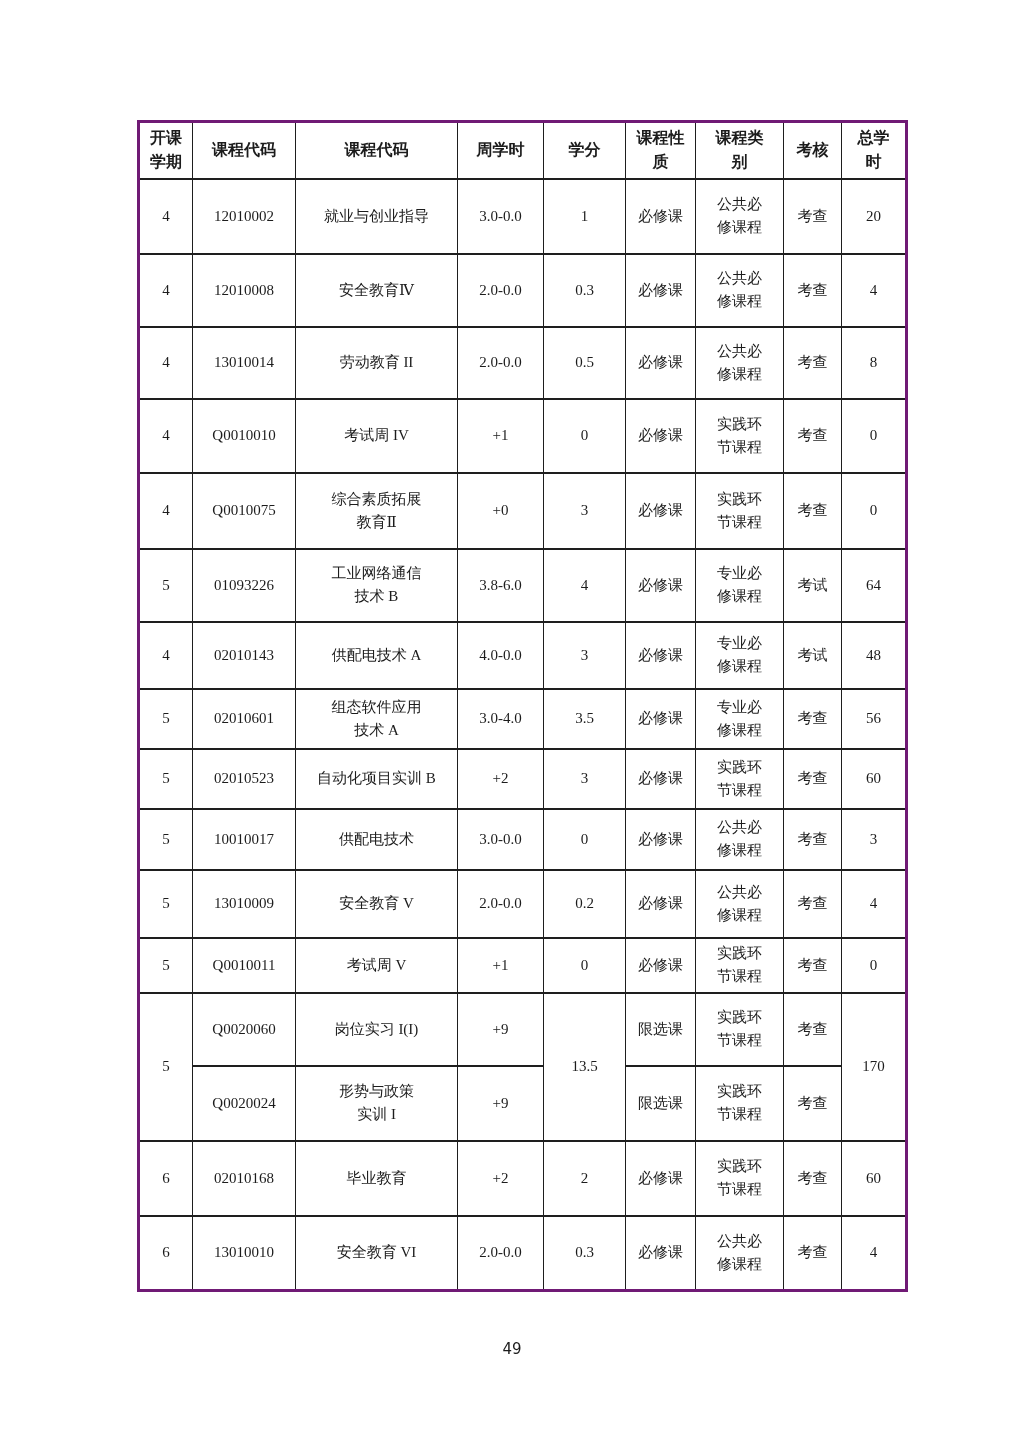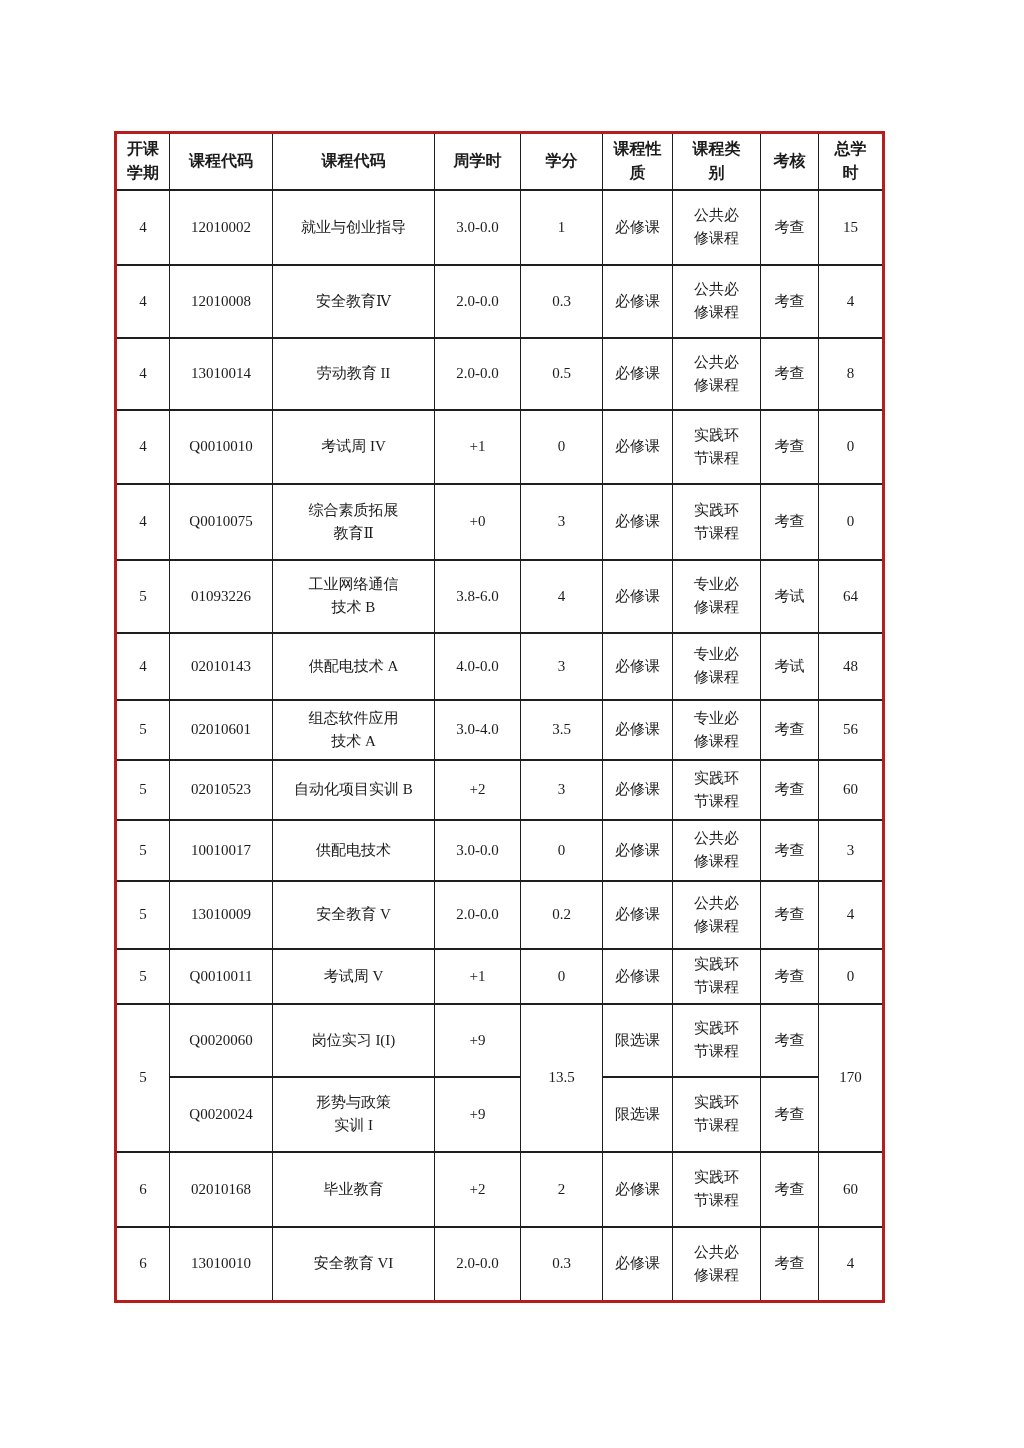--- a/index.html
+++ b/index.html
@@ -11,26 +11,25 @@
     position: relative;
     width: 1024px;
     height: 1448px;
     background: #ffffff;
     font-family: "Liberation Serif", "DejaVu Serif", serif;
     color: #1c1c1c;
     overflow: hidden;
   }
   table.course-table {
     position: absolute;
-    left: 114px;
+    left: 137px;
     top: 120px;
     border-collapse: collapse;
     table-layout: fixed;
-    border: 3px solid #b91c1c;
-    margin-top: 11px;
+    border: 3px solid #701a75;
   }
   table.course-table th,
   table.course-table td {
     border: 1px solid #1e1e1e;
     border-top-width: 2px;
     border-bottom-width: 2px;
     text-align: center;
     vertical-align: middle;
     padding: 2px 3px;
     white-space: pre-line;
@@ -94,21 +93,21 @@
         <tr style="height: 75px;">
           <td>4</td>
           <td>12010002</td>
           <td>就业与创业指导</td>
           <td>3.0-0.0</td>
           <td>1</td>
           <td>必修课</td>
           <td>公共必
 修课程</td>
           <td>考查</td>
-          <td>15</td>
+          <td>20</td>
         </tr>
         <tr style="height: 73px;">
           <td>4</td>
           <td>12010008</td>
           <td>安全教育Ⅳ</td>
           <td>2.0-0.0</td>
           <td>0.3</td>
           <td>必修课</td>
           <td>公共必
 修课程</td>
@@ -279,13 +278,14 @@
           <td>2.0-0.0</td>
           <td>0.3</td>
           <td>必修课</td>
           <td>公共必
 修课程</td>
           <td>考查</td>
           <td>4</td>
         </tr>
       </tbody>
   </table>
+  <div class="page-number">49</div>
 </div>
 
 </body></html>

